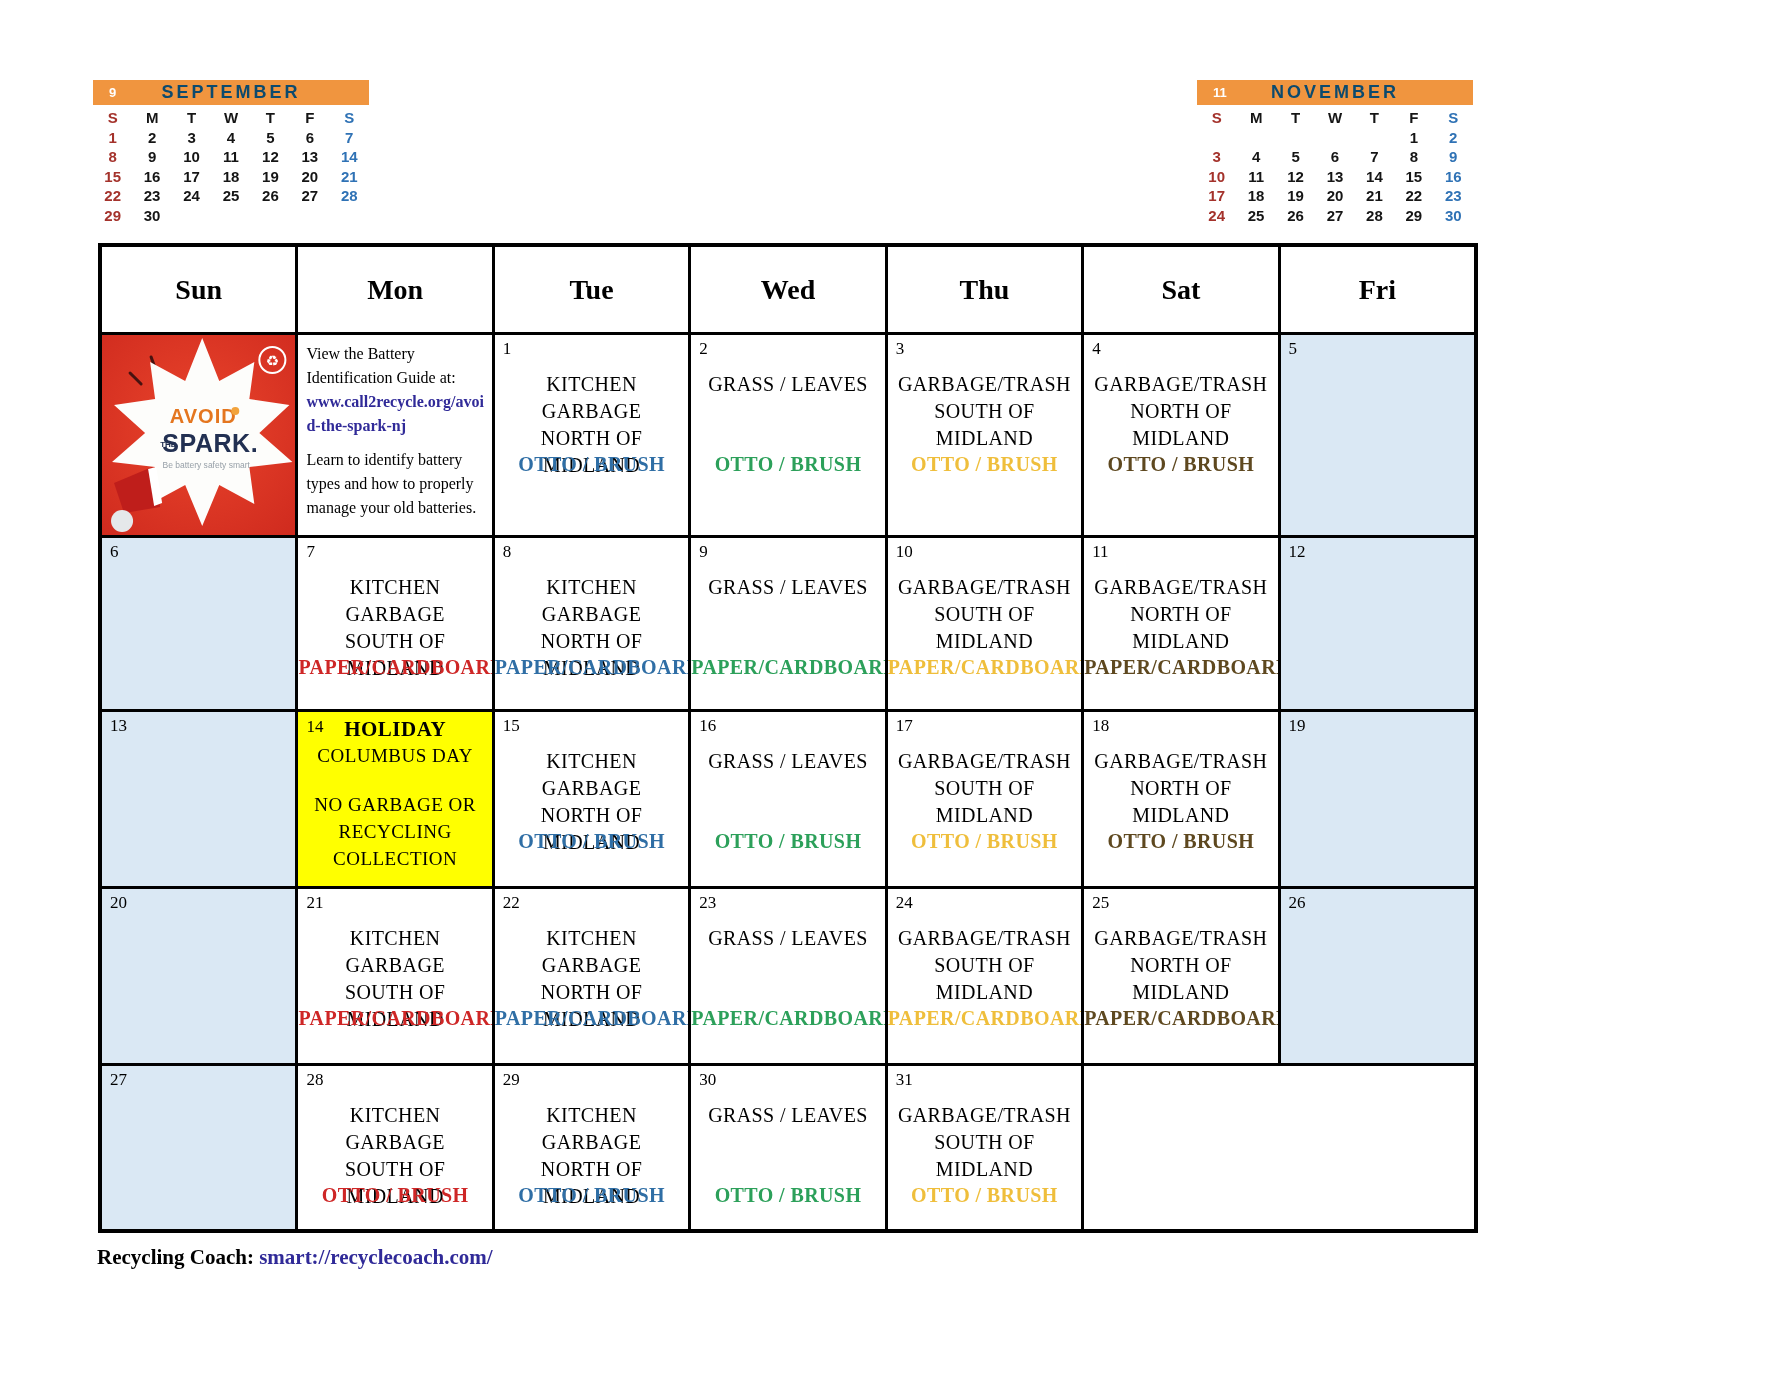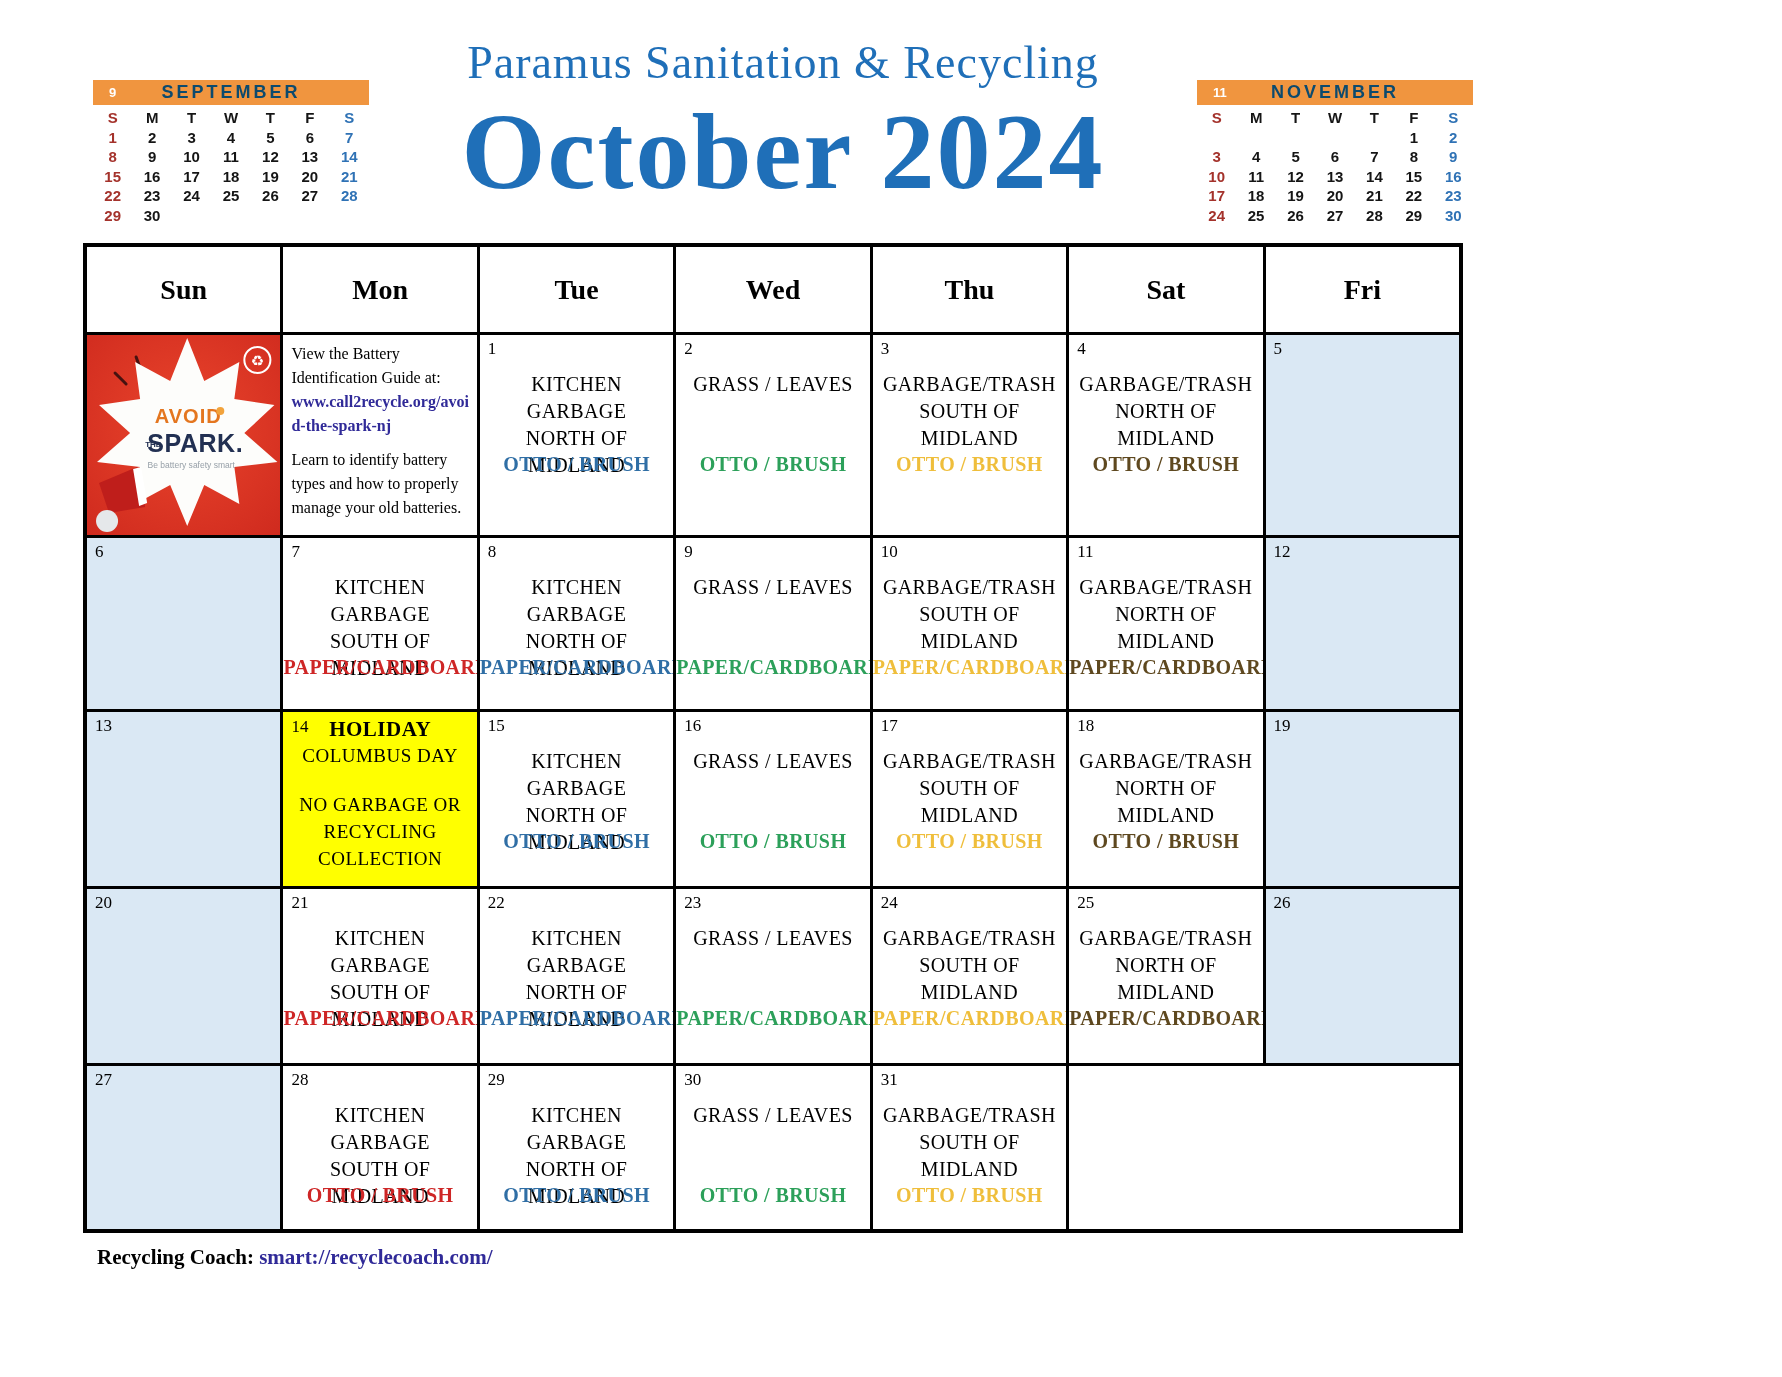--- a/index.html
+++ b/index.html
@@ -19,21 +19,21 @@
   .mini-head { position:relative; background:var(--orange); height:25px; margin-bottom:3px; }
   .mini-num  { position:absolute; left:16px; top:5px; color:#fff; font:bold 13px "Liberation Sans", sans-serif; }
   .mini-name { text-align:center; color:#0c4a6e; font:bold 18px "Liberation Sans", sans-serif; line-height:25px; letter-spacing:3px; }
   .mini-grid { display:grid; grid-template-columns:repeat(7,1fr); text-align:center;
                font-family:"Liberation Sans", sans-serif; font-weight:bold; }
   .mini-grid > div { font-size:15px; line-height:19.5px; color:#151515; }
   .mini-grid > .c0 { color:var(--sunday_red); }
   .mini-grid > .c6 { color:var(--saturday_blue); }
 
   
-  #calendar-grid { position:absolute; left:83px; top:243px; width:1380px;
+  #calendar-grid { position:absolute; left:98px; top:243px; width:1380px;
         background:var(--grid_line); padding:4px; display:grid; gap:3px;
         grid-template-columns:repeat(7,1fr);
         grid-template-rows:85px 200px 171px 174px 174px 163px; }
   .wh { background:#fff; display:flex; align-items:center; justify-content:center;
         font-weight:bold; font-size:28px; }
   .cell { background:#fff; position:relative; overflow:hidden; }
   .cell.weekend { background:var(--weekend_bg); }
   .cell.holiday { background:var(--holiday_yellow); }
   .daynum { position:absolute; top:4px; left:8px; font-size:17px; }
   .lines { position:absolute; top:36px; left:0; right:0; text-align:center;
@@ -57,24 +57,20 @@
 
   
   .footer { position:absolute; left:97px; top:1245px; font-size:21px; font-weight:bold; }
   .footer a { color:var(--link_purple); text-decoration:none; cursor:pointer; }
 </style>
 </head>
 <body>
 
 <div id="page">
 
-  <div class="title-wrap">
-    <div class="main-title">Paramus Sanitation &amp; Recycling</div>
-    <div class="month-title">October 2024</div>
-  </div>
 
   <div class="mini-cal" id="mini-september">
     <div class="mini-head">
       <span class="mini-num">9</span>
       <div class="mini-name">SEPTEMBER</div>
     </div>
     <div class="mini-grid">
         <div class="mhd c0">S</div>
         <div class="mhd c1">M</div>
         <div class="mhd c2">T</div>

